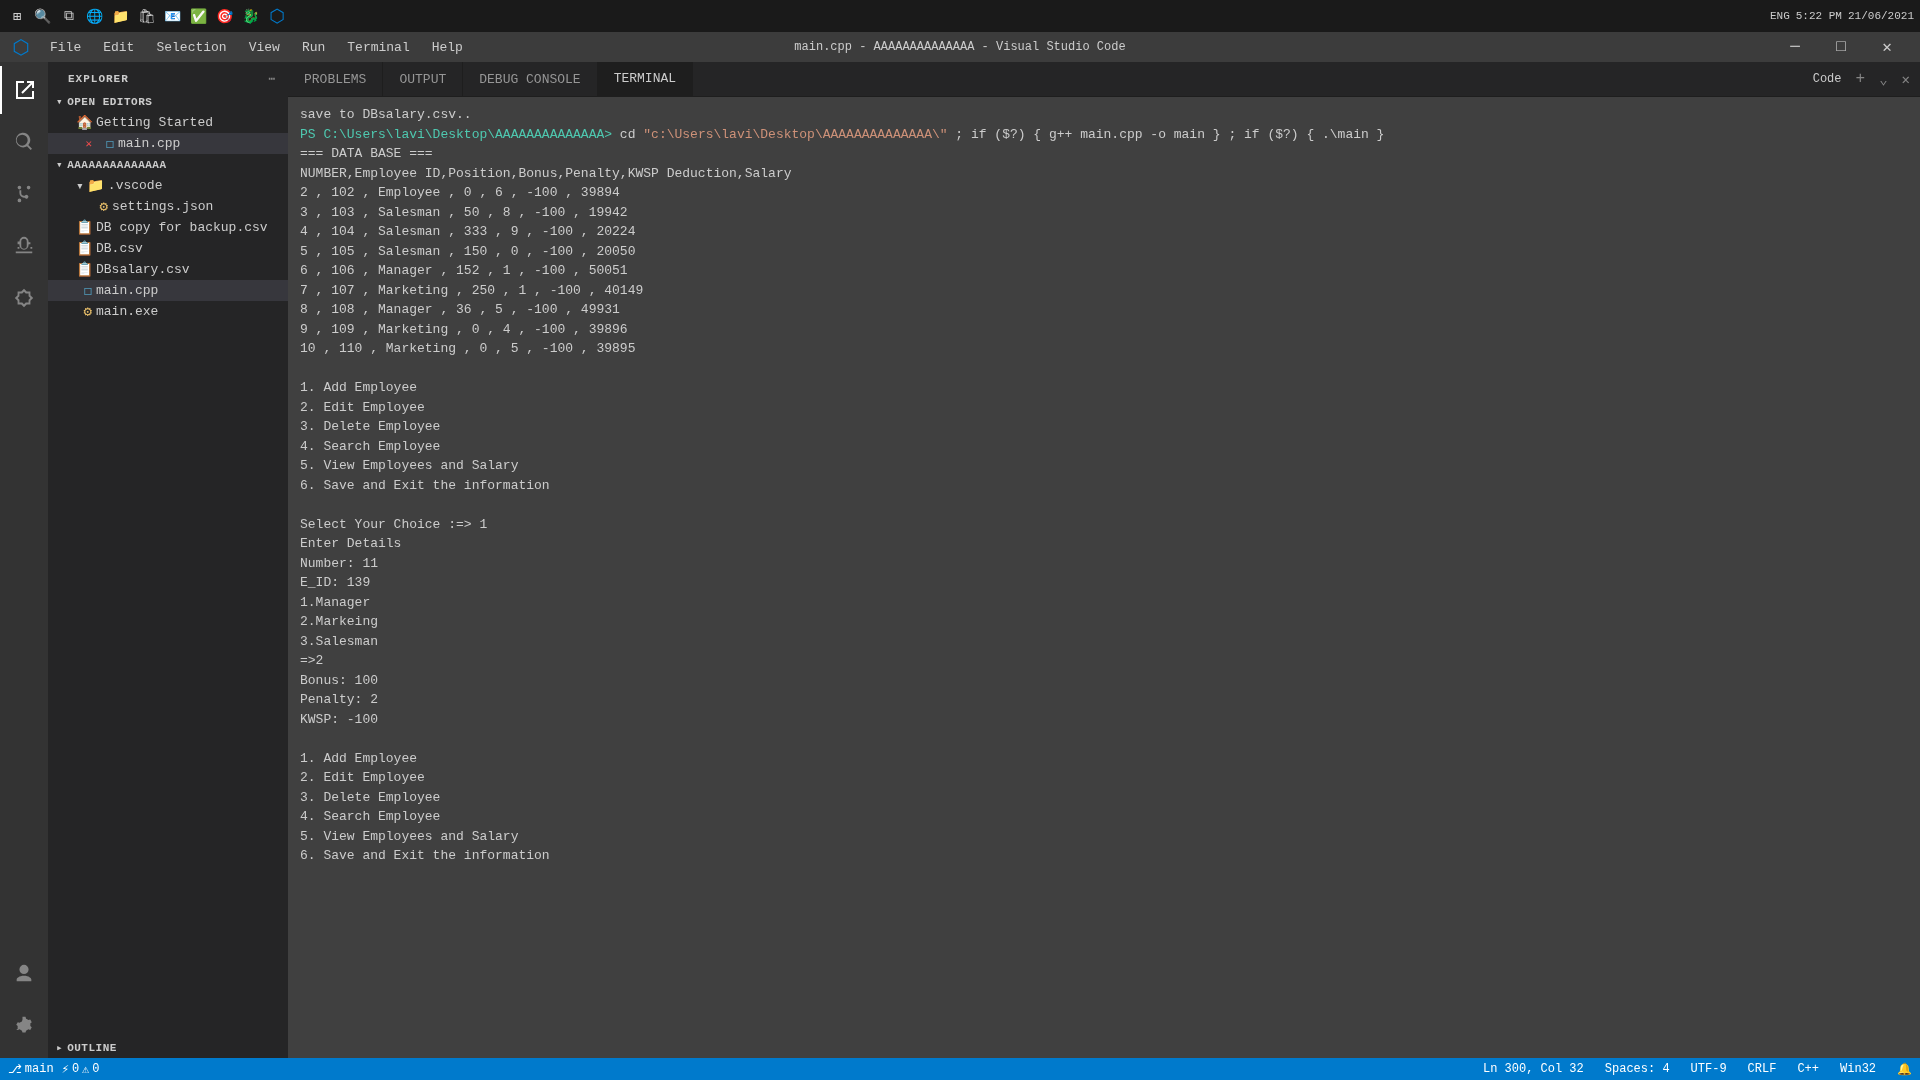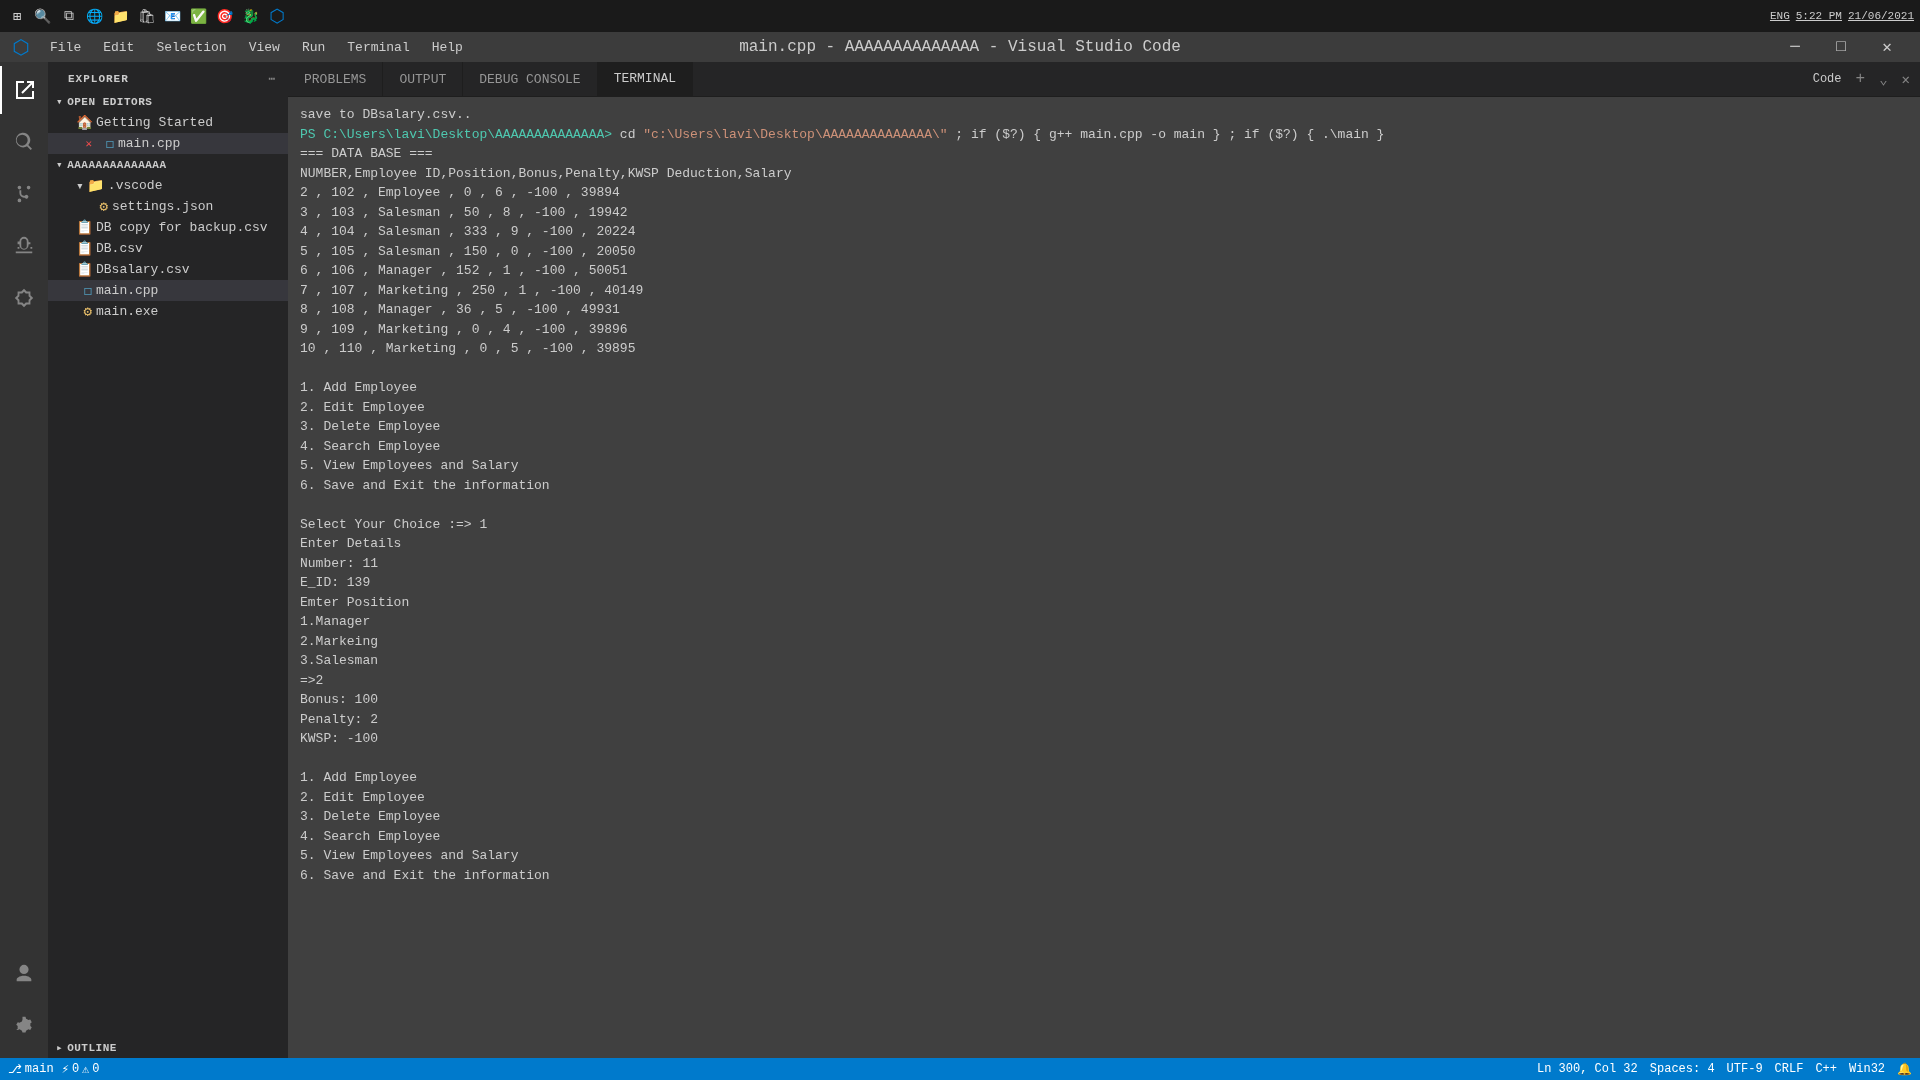--- a/index.html
+++ b/index.html
@@ -33,21 +33,20 @@
       font-size: 14px;
       cursor: pointer;
     }
     .taskbar-right {
       margin-left: auto;
       display: flex;
       align-items: center;
       gap: 6px;
       font-size: 11px;
       color: #ccc;
-      text-decoration: underline;
     }
 
     
     #vscode {
       width: 100%;
       height: calc(1080px - 32px);
       display: flex;
       flex-direction: column;
     }
 
@@ -65,21 +64,21 @@
       padding: 4px 8px;
       font-size: 13px;
       color: #cccccc;
       cursor: pointer;
       border-radius: 3px;
     }
     .title-text {
       position: absolute;
       left: 50%;
       transform: translateX(-50%);
-      font-size: 16px;
+      font-size: 12px;
       color: #cccccc;
     }
     .title-controls {
       margin-left: auto;
       display: flex;
       gap: 0;
     }
     .title-ctrl-btn {
       width: 46px;
       height: 30px;
@@ -258,21 +257,21 @@
       background: #007acc;
       display: flex;
       align-items: center;
       padding: 0 8px;
       gap: 12px;
       font-size: 12px;
       color: #ffffff;
       flex-shrink: 0;
     }
     .status-left { display: flex; align-items: center; gap: 8px; }
-    .status-right { margin-left: auto; display: flex; align-items: center; gap: 12px; }
+    .status-right { margin-left: auto; display: flex; align-items: center; gap: 21px; }
     .status-item { display: flex; align-items: center; gap: 3px; cursor: pointer; }
 
     
     ::-webkit-scrollbar { width: 8px; height: 8px; }
     ::-webkit-scrollbar-track { background: #1e1e1e; }
     ::-webkit-scrollbar-thumb { background: #424242; border-radius: 4px; }
   </style>
 </head>
 <body>
 
@@ -470,21 +469,20 @@
           <div class="term-line">2. Edit Employee</div>
           <div class="term-line">3. Delete Employee</div>
           <div class="term-line">4. Search Employee</div>
           <div class="term-line">5. View Employees and Salary</div>
           <div class="term-line">6. Save and Exit the information</div>
           <div class="term-line"> </div>
           <div class="term-line">Select Your Choice :=&gt; 1</div>
           <div class="term-line">Enter Details</div>
           <div class="term-line">Number: 11</div>
           <div class="term-line">E_ID: 139</div>
-          <div class="term-line">Emter Position</div>
           <div class="term-line">1.Manager</div>
           <div class="term-line">2.Markeing</div>
           <div class="term-line">3.Salesman</div>
           <div class="term-line">=&gt;2</div>
           <div class="term-line">Bonus: 100</div>
           <div class="term-line">Penalty: 2</div>
           <div class="term-line">KWSP: -100</div>
           <div class="term-line"> </div>
           <div class="term-line">1. Add Employee</div>
           <div class="term-line">2. Edit Employee</div>

